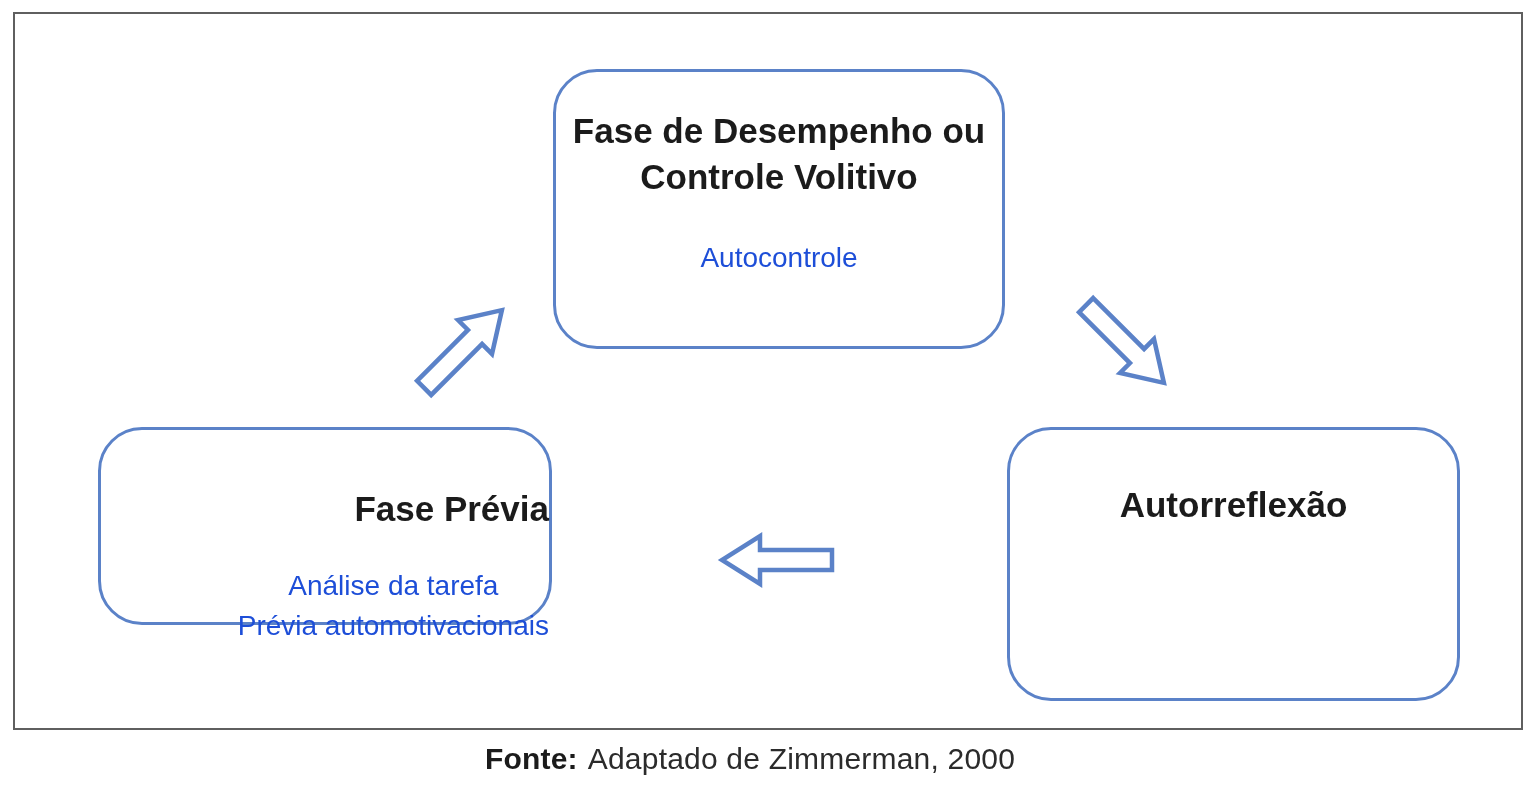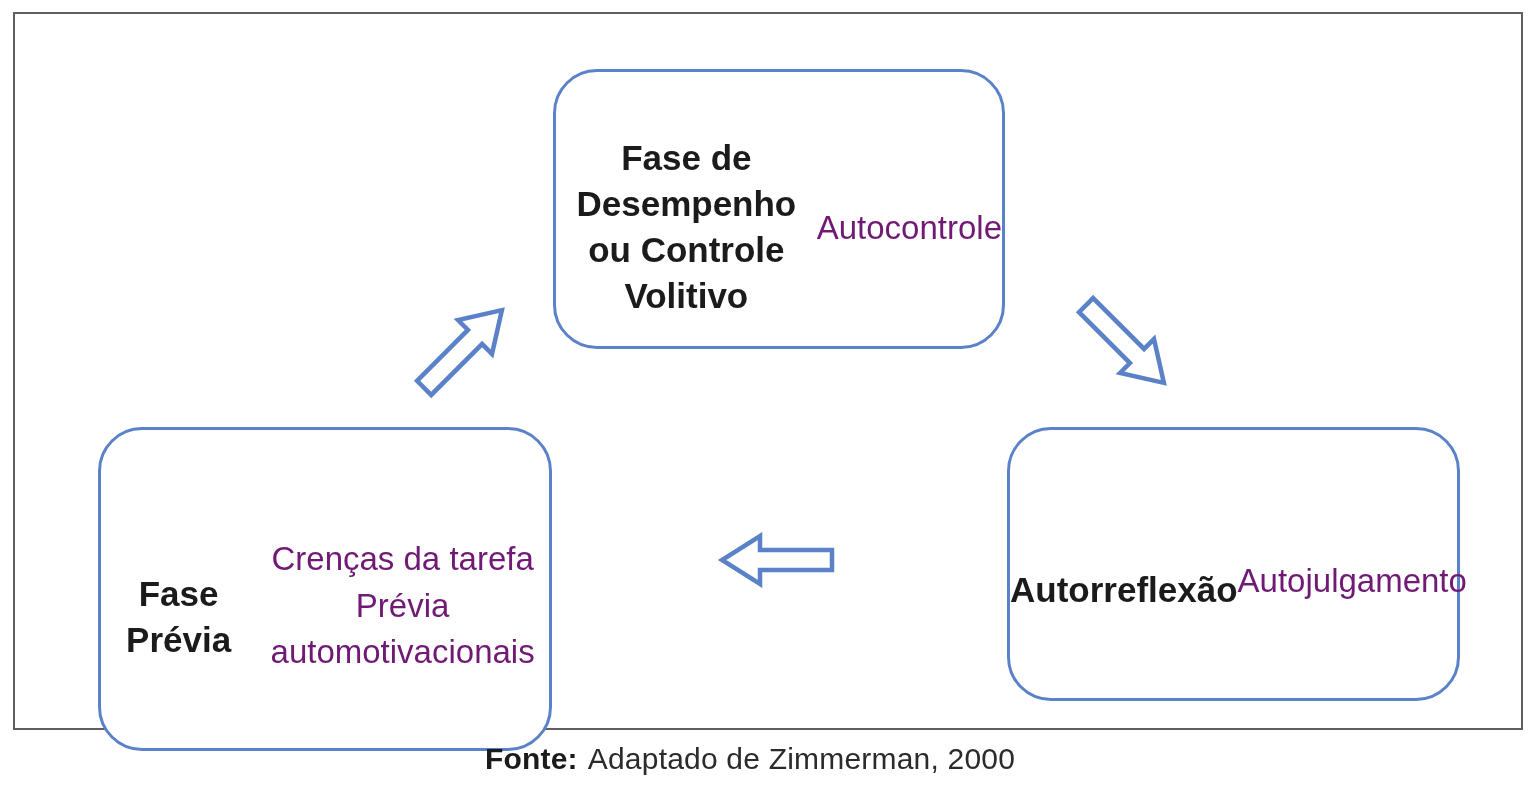--- a/index.html
+++ b/index.html
@@ -17,44 +17,44 @@
     width: 1506px; height: 714px;
     border: 2px solid #5f5f5f;
     background: #ffffff;
   }
   .box {
     position: absolute;
     background: #ffffff;
     border: 3px solid #5b82c8;
     border-radius: 44px;
     display: flex;
-    flex-direction: row;
+    flex-direction: column;
     align-items: center;
     text-align: center;
     box-sizing: border-box;
   }
   .box-top   { left: 538px; top: 55px;  width: 452px; height: 280px; }
-  .box-left  { left: 83px;  top: 413px; width: 454px; height: 324px; }
+  .box-left  { left: 83px;  top: 413px; width: 454px; height: 198px; align-items: flex-end; }
   .box-right { left: 992px; top: 413px; width: 453px; height: 274px; }
 
   .box-title {
     font-weight: bold;
     font-size: 35px;
     line-height: 1.32;
     color: #1b1b1b;
     max-width: 420px;
   }
   .box-top   .box-title { margin-top: 36px; }
   .box-left  .box-title { margin-top: 56px; }
   .box-right .box-title { margin-top: 52px; }
 
   .box-items {
-    font-size: 33px;
+    font-size: 28px;
     line-height: 1.42;
-    color: #701a75;
+    color: #1d4ed8;
   }
   .box-top   .box-items { margin-top: 38px; }
   .box-left  .box-items { margin-top: 34px; }
   .box-right .box-items { margin-top: 35px; }
 
   .arrow { position: absolute; width: 118px; height: 56px; }
   .arrow svg { display: block; width: 118px; height: 56px; overflow: visible; }
   .arrow-up-right   { left: 389px;  top: 307px; transform: rotate(-45deg); }
   .arrow-down-right { left: 1051px; top: 302px; transform: rotate(45deg); }
   .arrow-left       { left: 703px;  top: 518px; transform: rotate(180deg); }
@@ -82,29 +82,28 @@
     <div class="box box-top">
       <div class="box-title">Fase de Desempenho ou Controle Volitivo</div>
       <div class="box-items">
         <div>Autocontrole</div>
       </div>
     </div>
 
     <div class="box box-left">
       <div class="box-title">Fase Prévia</div>
       <div class="box-items">
-        <div>Crenças da tarefa</div>
+        <div>Análise da tarefa</div>
         <div>Prévia automotivacionais</div>
       </div>
     </div>
 
     <div class="box box-right">
       <div class="box-title">Autorreflexão</div>
       <div class="box-items">
-        <div>Autojulgamento</div>
       </div>
     </div>
 
     <div class="arrow arrow-up-right">
       <svg viewBox="0 0 118 56" xmlns="http://www.w3.org/2000/svg">
         <path d="M4 18 H76 V4 L114 28 L76 52 V38 H4 Z" fill="#ffffff" stroke="#5b82c8" stroke-width="4.5" stroke-linejoin="miter"></path>
       </svg>
     </div>
 
     <div class="arrow arrow-down-right">

